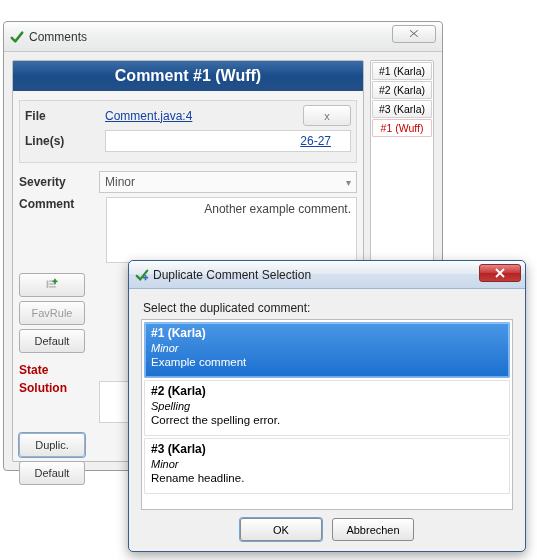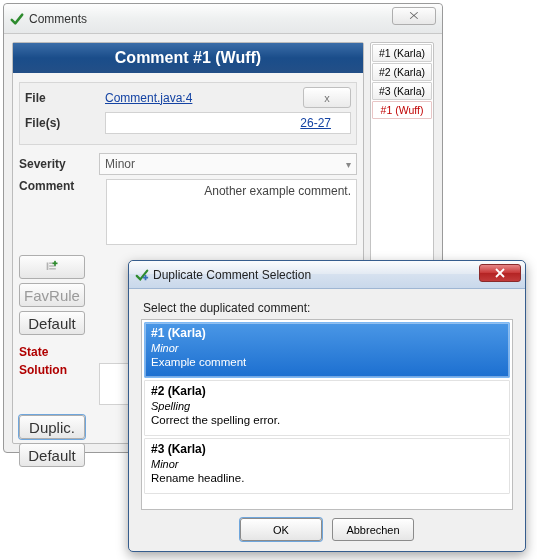--- a/index.html
+++ b/index.html
@@ -10,21 +10,21 @@
     background: #fff;
     width: 537px;
     height: 560px;
     position: relative;
     color: #000;
   }
   
   .comments-window {
     position: absolute;
     left: 3px;
-    top: 3px;
+    top: 21px;
     width: 440px;
     height: 450px;
     background: #f0f0f0;
     border: 1px solid #9a9a9a;
     border-radius: 4px;
   }
   .cw-titlebar {
     height: 30px;
     background: linear-gradient(#fdfdfd, #eef0f0 50%, #e6e8e9);
     border-bottom: 1px solid #c8c8c8;
@@ -119,21 +119,21 @@
   .label-col {
     display:inline-flex; flex-direction:column; gap:4px; width:80px;
     margin-top: -68px;
   }
   .side-btn {
     width: 66px; height: 24px;
     border: 1px solid #aeaeae;
     border-radius: 3px;
     background: linear-gradient(#fdfdfd,#e7e7e7);
     display:inline-flex;align-items:center;justify-content:center;
-    font-size: 15px;
+    font-size: 11px;
     color: #333;
     cursor: pointer;
   }
   .side-btn.disabled { color:#9a9a9a; }
   .side-btn.icononly { padding:0; }
   .rule-icon-svg { width:17px; height:15px; }
   .solution-area {
     border: 1px solid #d2d2d2;
     background: #fff;
     height: 42px;
@@ -269,21 +269,21 @@
             <div class="fa-label">File</div>
             <div class="fa-field" style="display:flex;align-items:center;gap:6px;">
               <span class="link">Comment.java:4</span>
               <span style="flex:1"></span>
               <span class="del-x">
                   <span>x</span>
                 </span>
             </div>
           </div>
           <div class="fa-row">
-            <div class="fa-label">File(s)</div>
+            <div class="fa-label">Line(s)</div>
             <div class="fa-field inset-box">
               <span class="link">26-27</span>
             </div>
           </div>
         </div>
 
         
         <div class="fa-row">
           <div class="fa-label">Severity</div>
           <div class="fa-field severity-box">

